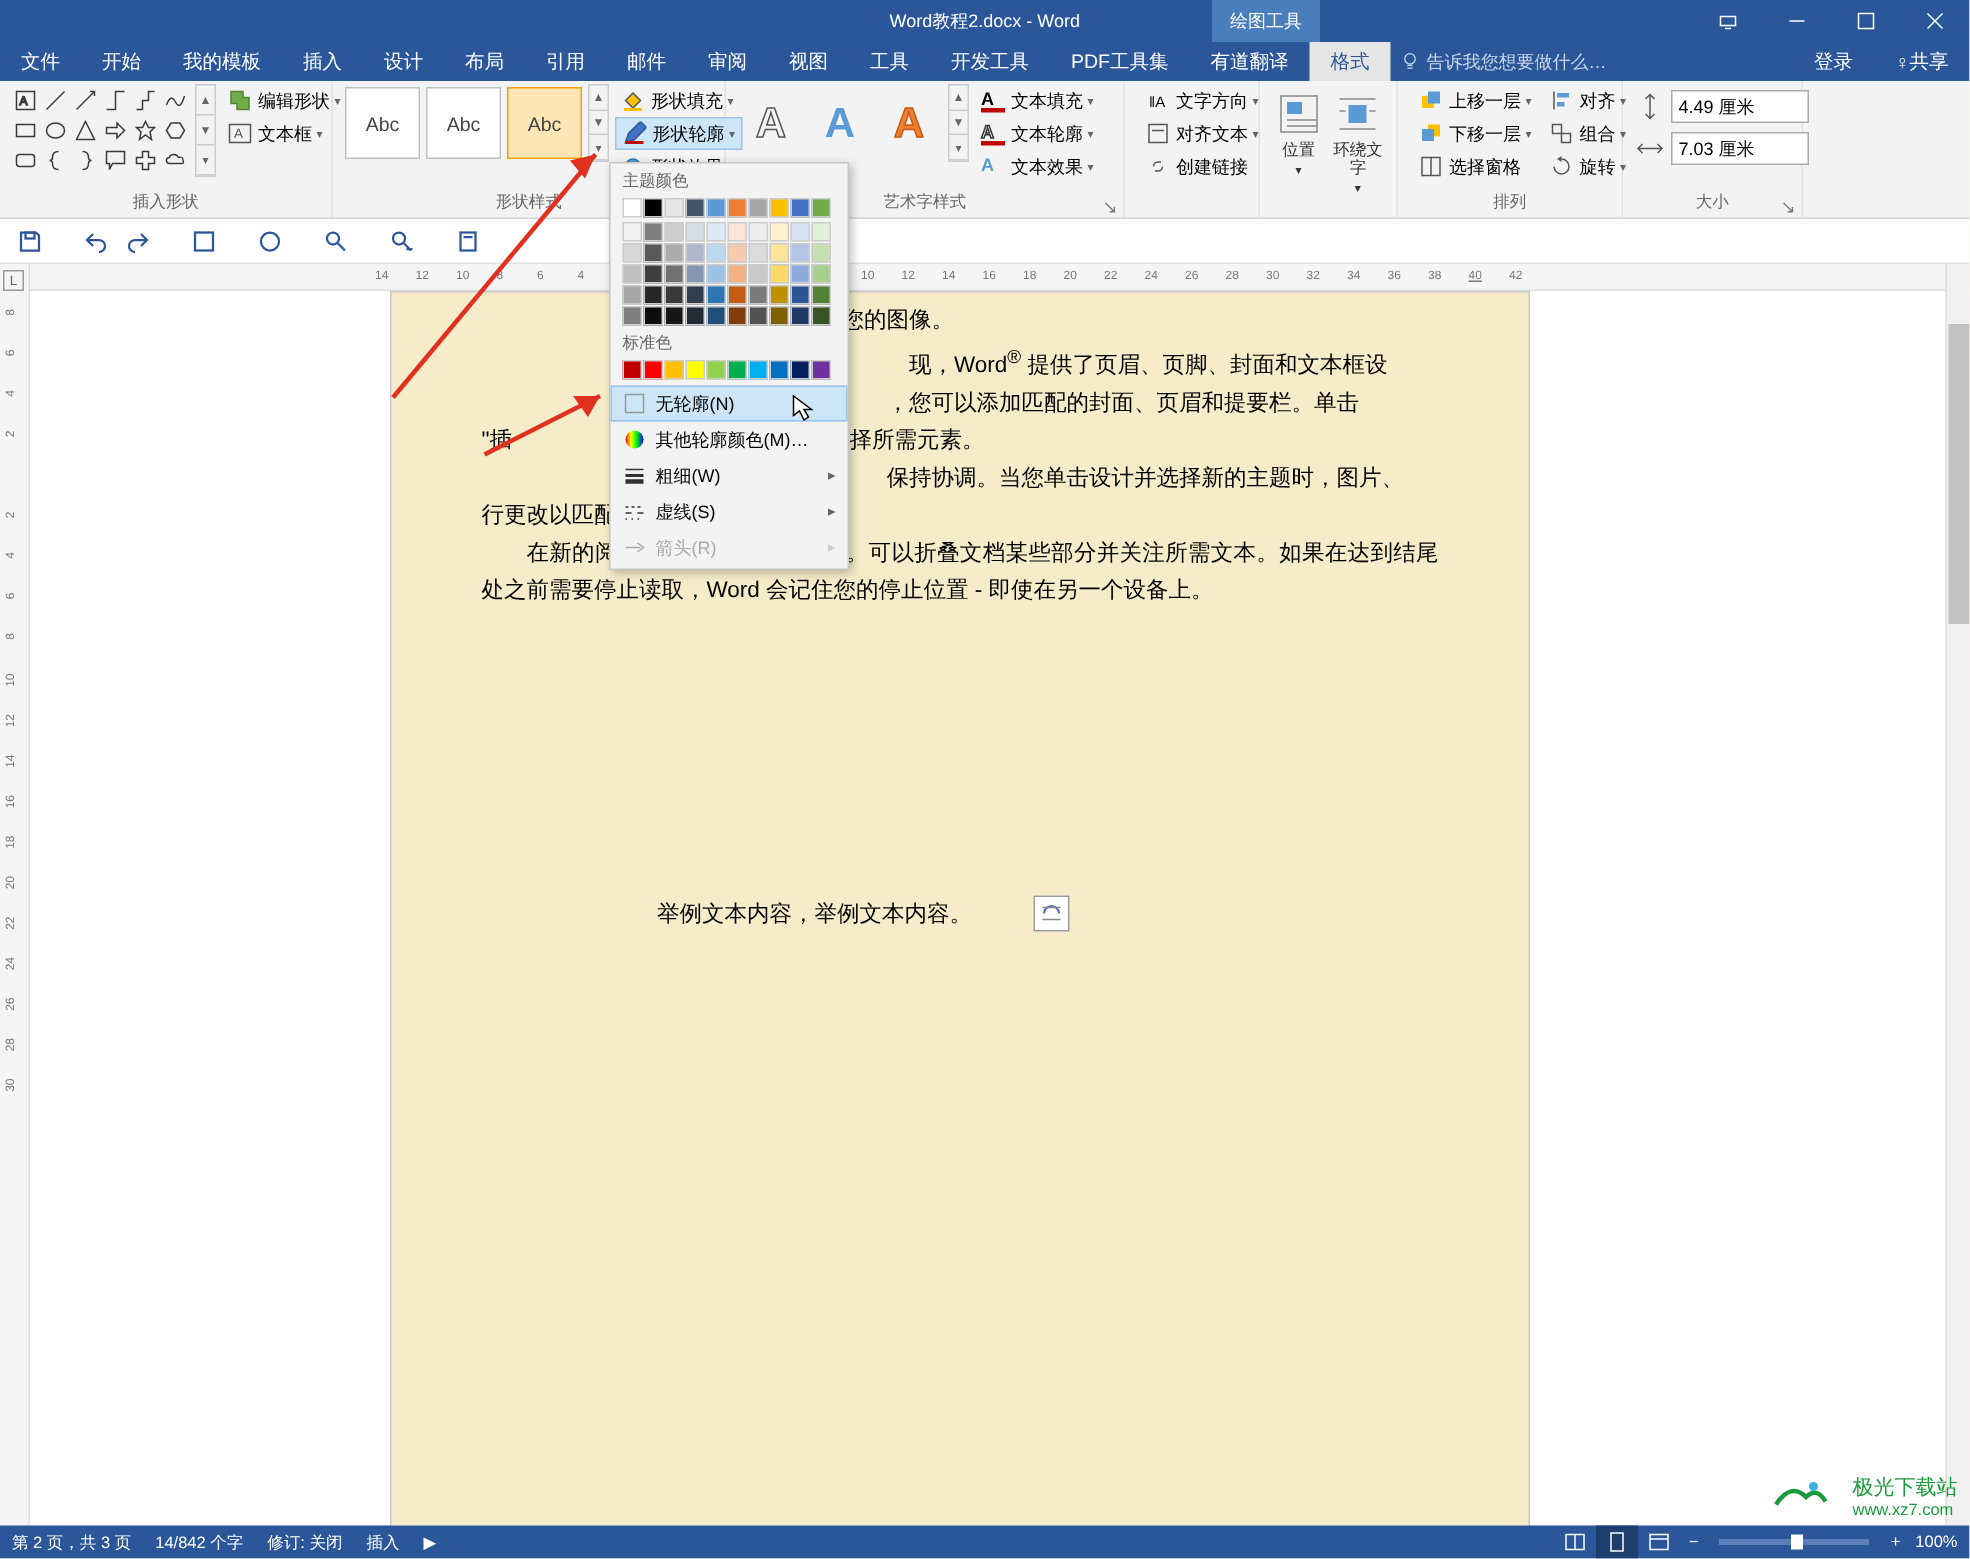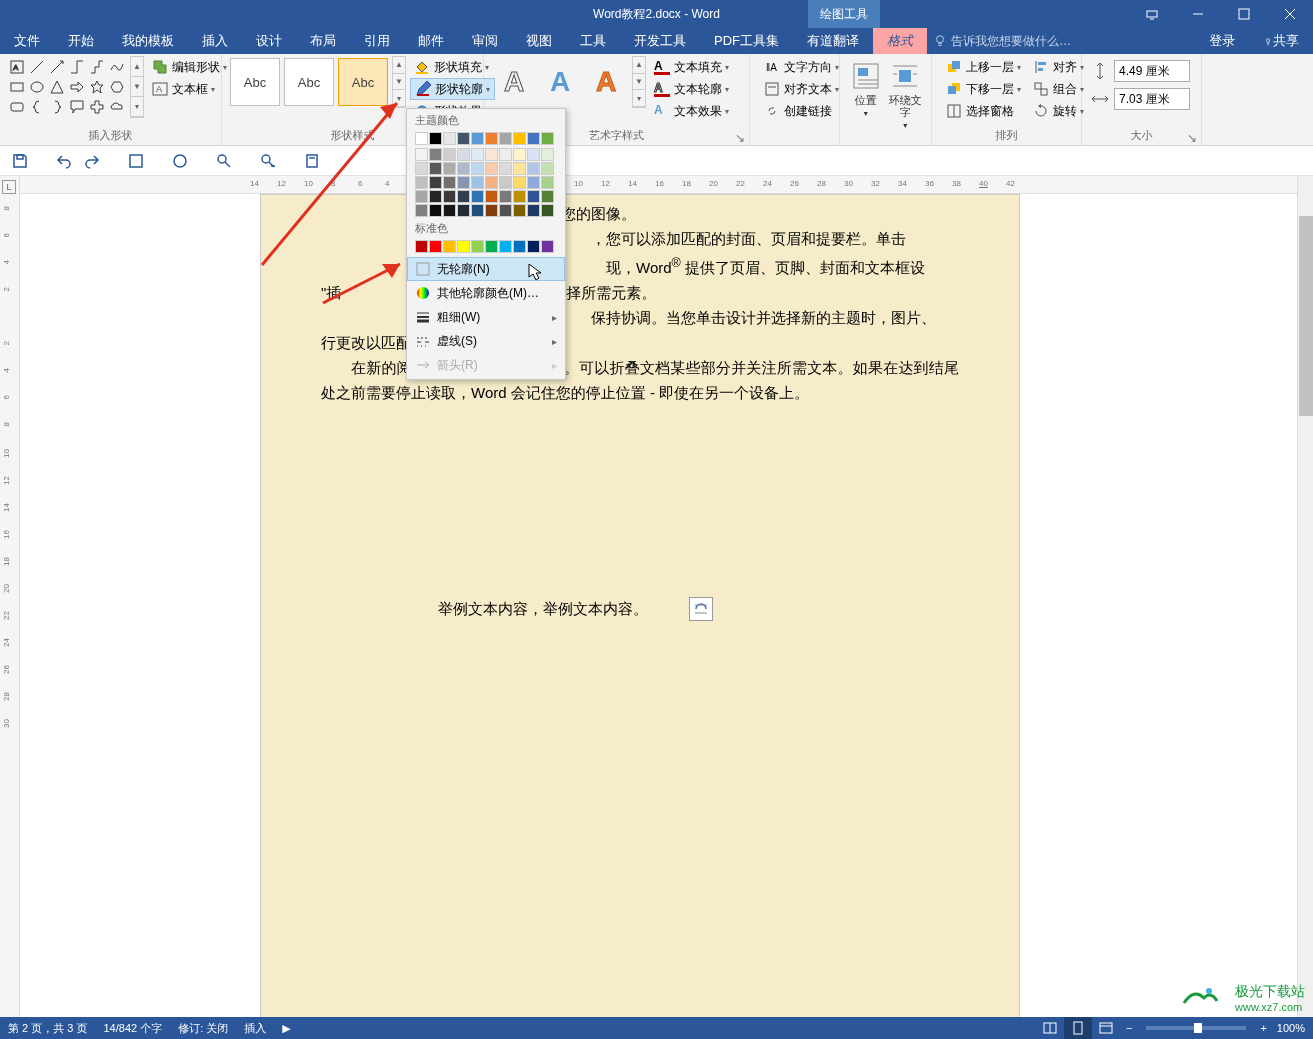--- a/index.html
+++ b/index.html
@@ -9,21 +9,21 @@
 .titlebar { height:28px; background:#2b579a; color:#fff; display:flex; align-items:center; position:relative; }
 .titlebar .title { position:absolute; left:50%; transform:translateX(-50%); font-size:12px; }
 .titlebar .tool-tab { position:absolute; left:808px; top:0; height:28px; background:#4a7ebb; padding:0 12px; display:flex; align-items:center; font-size:12px; }
 .winbtns { margin-left:auto; display:flex; height:100%; }
 .winbtn { width:46px; display:flex; align-items:center; justify-content:center; cursor:pointer; }
 .winbtn svg { width:12px; height:12px; stroke:#fff; fill:none; stroke-width:1; }
 
 
 .tabbar { height:26px; background:#2b579a; display:flex; align-items:stretch; color:#fff; }
 .tab { padding:0 14px; display:flex; align-items:center; font-size:13px; cursor:pointer; }
-.tab.active { background:#fca5a5; color:#2b579a;font-style:italic; }
+.tab.active { background:#e5e5e5; color:#2b579a; }
 .tell-me { display:flex; align-items:center; color:#c8d6e8; font-size:12px; margin-left:6px; }
 .tell-me svg { width:14px; height:14px; margin-right:4px; stroke:#c8d6e8; fill:none; }
 .right-tabs { margin-left:auto; display:flex; }
 
 
 .ribbon { height:92px; background:#f3f3f3; border-bottom:1px solid #d4d4d4; display:flex; }
 .group { border-right:1px solid #e1e1e1; padding:2px 6px; display:flex; flex-direction:column; position:relative; }
 .group-body { flex:1; display:flex; align-items:flex-start; }
 .group-label { text-align:center; font-size:11px; color:#666; height:16px; line-height:16px; }
 .dlg-launch { position:absolute; right:2px; bottom:2px; width:12px; height:12px; cursor:pointer; opacity:.5; }
@@ -52,21 +52,21 @@
 .wa-item { width:40px; height:44px; display:flex; align-items:center; justify-content:center; font-size:28px; font-weight:bold; cursor:pointer; }
 
 
 .big-btn { width:42px; display:flex; flex-direction:column; align-items:center; cursor:pointer; padding-top:4px; }
 .big-btn .ic { width:32px; height:32px; }
 .big-btn span { font-size:11px; color:#333; text-align:center; line-height:12px; margin-top:2px; }
 
 .size-inputs { display:flex; flex-direction:column; gap:6px; padding:4px 2px; }
 .size-row { display:flex; align-items:center; }
 .size-row svg { width:20px; height:20px; margin-right:4px; stroke:#555; fill:none; }
-.size-row .spin { width:76px; height:22px; border:1px solid #ababab; background:#fff; display:flex; align-items:center; padding:0 4px; font-size:12px; }
+.size-row .spin { width:92px; height:22px; border:1px solid #ababab; background:#fff; display:flex; align-items:center; padding:0 4px; font-size:12px; }
 
 
 .qat { height:30px; background:#fff; border-bottom:1px solid #e1e1e1; display:flex; align-items:center; padding:0 10px; gap:24px; }
 .qat-btn { width:20px; height:20px; display:flex; align-items:center; justify-content:center; cursor:pointer; }
 .qat-btn svg { width:16px; height:16px; stroke:#2b579a; fill:none; stroke-width:1.5; }
 
 
 .doc-area { position:absolute; top:176px; left:0; right:0; bottom:22px; background:#fff; display:flex; }
 .ruler-v { width:20px; background:#f5f5f5; border-right:1px solid #ddd; position:relative; }
 .ruler-corner { position:absolute; left:2px; top:4px; width:14px; height:14px; border:1px solid #999; font-size:9px; display:flex; align-items:center; justify-content:center; color:#666; }
@@ -633,22 +633,22 @@
         <span class="htick" style="left: 851px;">32</span>
         <span class="htick" style="left: 878px;">34</span>
         <span class="htick" style="left: 905px;">36</span>
         <span class="htick" style="left: 932px;">38</span>
         <span class="htick" style="left: 959px; text-decoration: underline;">40</span>
         <span class="htick" style="left: 986px;">42</span>
       </div>
     <div class="page">
       <div class="doc-txt" style="padding-top:6px">
         <p><span style="visibility:hidden">————————————</span><span>索最适合您的图像。</span></p>
+        <p><span style="visibility:hidden">———————————————————</span><span>现，Word</span><sup>®</sup><span> 提供了页眉、页脚、封面和文本框设</span></p>
         <p><span style="visibility:hidden">——————————————————</span><span>，您可以添加匹配的封面、页眉和提要栏。单击</span></p>
-        <p><span style="visibility:hidden">———————————————————</span><span>现，Word</span><sup>®</sup><span> 提供了页眉、页脚、封面和文本框设</span></p>
         <p><span>"插</span><span style="visibility:hidden">———————————————</span><span>择所需元素。</span></p>
         <p><span style="visibility:hidden">——————————————————</span><span>保持协调。当您单击设计并选择新的主题时，图片、</span></p>
         <p>行更改以匹配新的主题。</p>
         <p class="indent">在新的阅读视图中阅读更加容易。可以折叠文档某些部分并关注所需文本。如果在达到结尾处之前需要停止读取，Word 会记住您的停止位置 - 即使在另一个设备上。</p>
       </div>
     </div>
   </div>
 </div>
 
 <div class="sample-box">

